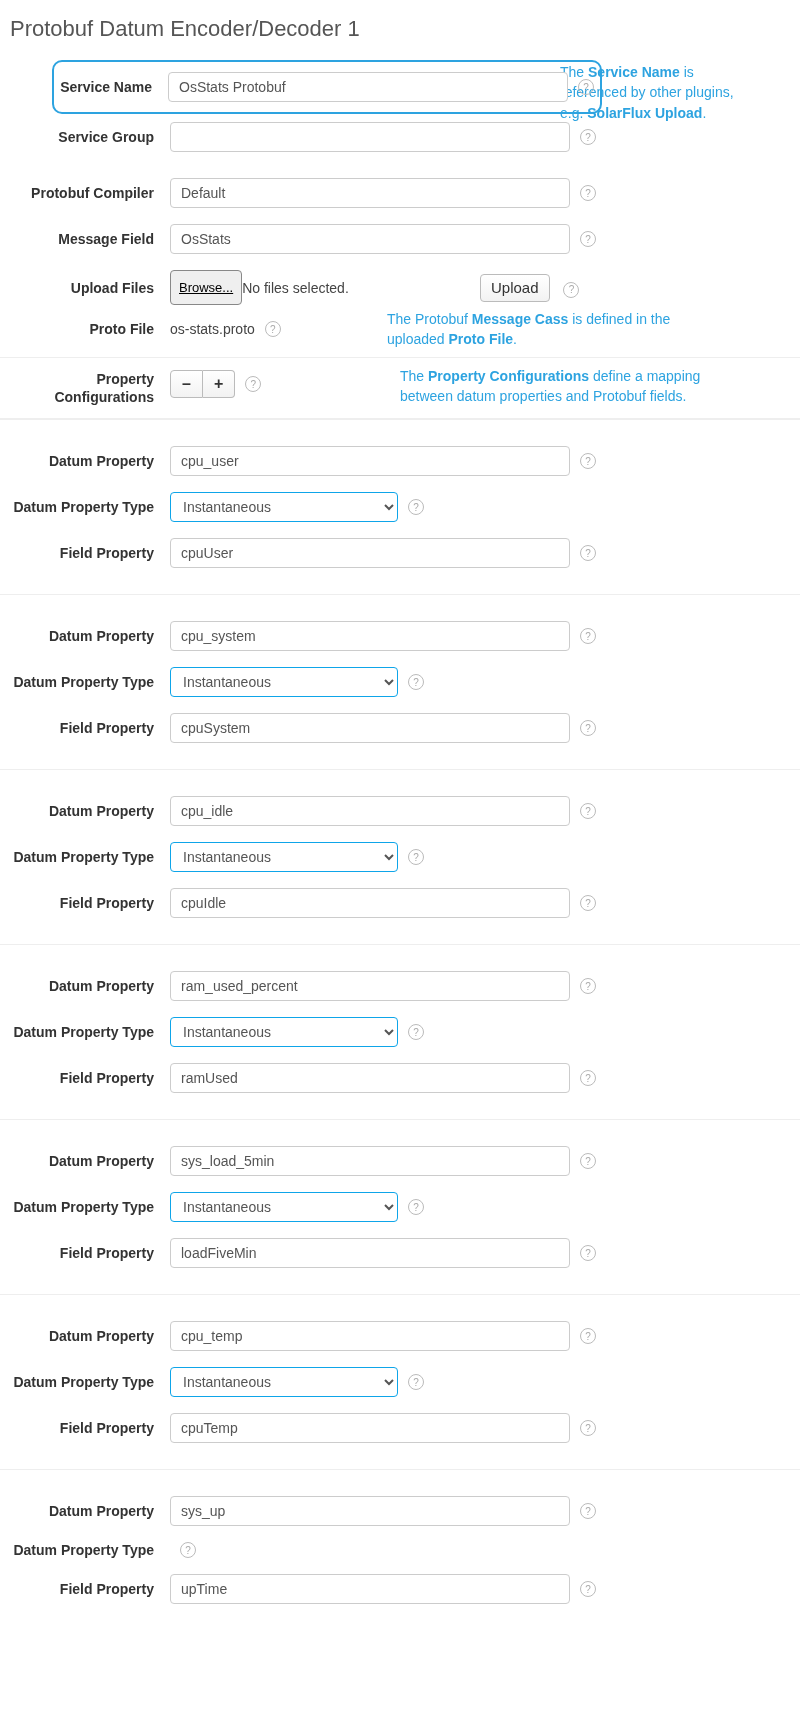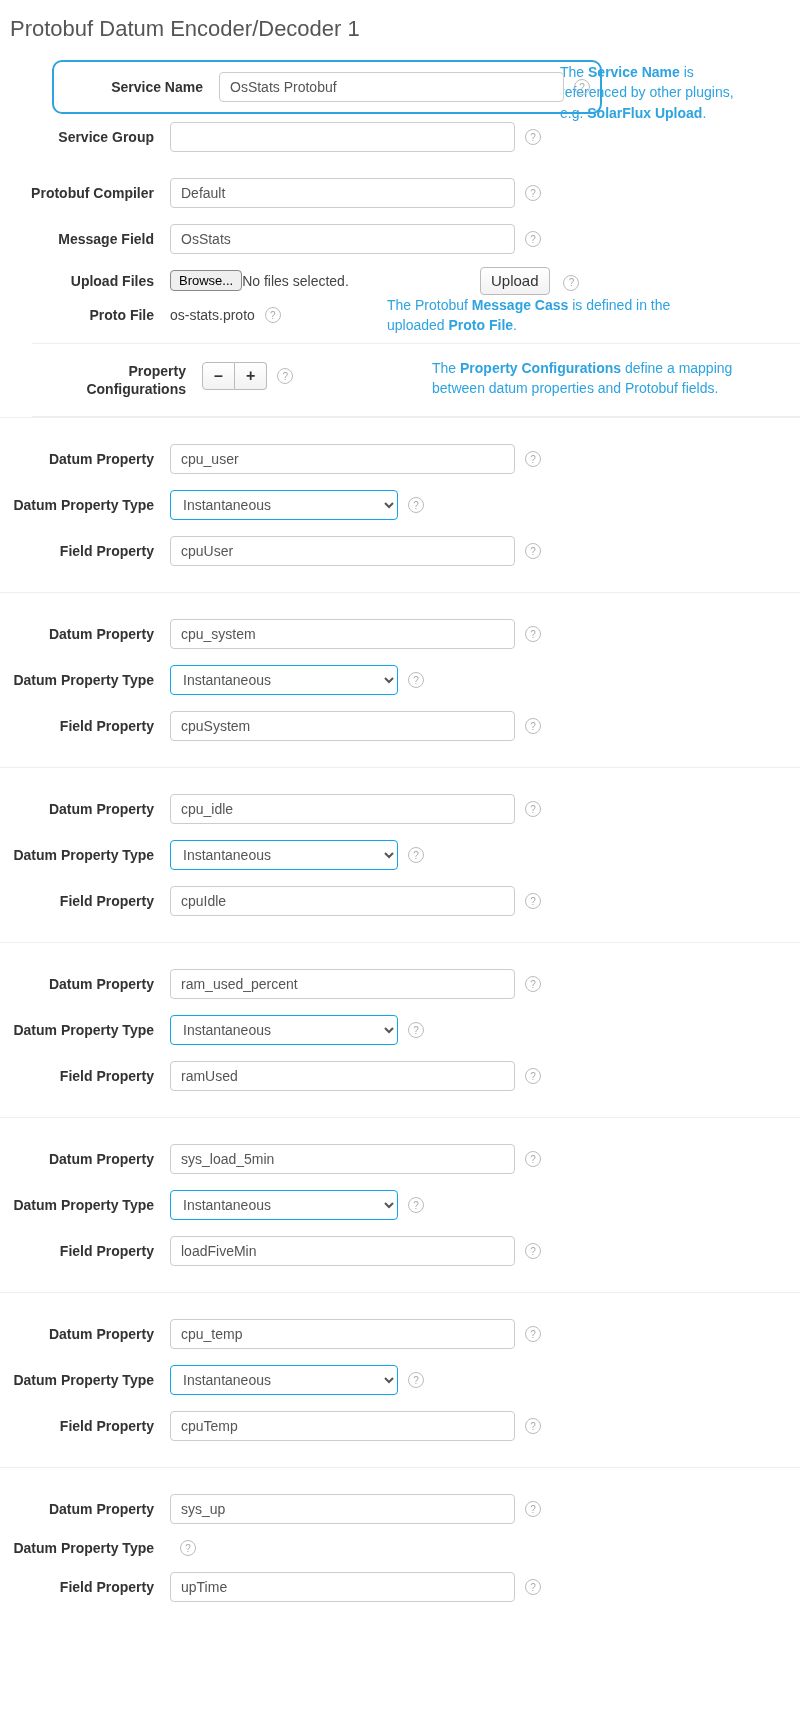--- a/index.html
+++ b/index.html
@@ -52,21 +52,21 @@
   }
   input[type="text"] {
     height: 30px;
     padding: 4px 10px;
     border: 1px solid #ccc;
     border-radius: 4px;
     font-size: 14px;
     color: #555;
     background: #fff;
   }
-  .input-wide { width: 345px; }
+  .input-wide { width: 400px; }
   select {
     height: 30px;
     padding: 4px 8px;
     border: 1px solid #0ea5e9;
     border-radius: 4px;
     font-size: 14px;
     color: #555;
     background: #fff;
     width: 228px;
   }
@@ -105,37 +105,37 @@
     display: inline-flex;
   }
   .btn-group .btn { border-radius: 0; }
   .btn-group .btn:first-child { border-top-left-radius: 4px; border-bottom-left-radius: 4px; }
   .btn-group .btn:last-child { border-top-right-radius: 4px; border-bottom-right-radius: 4px; border-left: none; }
   .btn-bold { font-weight: 700; font-size: 16px; padding: 0 11px; }
   .static-text { color: #444; font-size: 14px; }
   .section {
     border-top: 1px solid #eee;
     border-bottom: 1px solid #eee;
-    padding: 10px 0;
+    padding: 4px 0;
     position: relative;
-    margin-left: 32px;
   }
   .prop-block {
     border-top: 1px solid #eee;
     padding: 8px 0;
   }
   .rel { position: relative; }
   .top-area { position: relative; padding: 4px 0 0 0; }
   .browse-btn {
     border: 1px solid #888;
     background: #efefef;
-    padding: 2px 8px;
+    padding: 9px 8px;
     border-radius: 4px;
     font-size: 13px;
     cursor: pointer;
+    text-decoration: underline;
   }
   .upload-btn-wrap {
     position: absolute;
     left: 480px;
   }
 </style>
 </head>
 <body>
 
 <div class="page-title">Protobuf Datum Encoder/Decoder 1</div>

